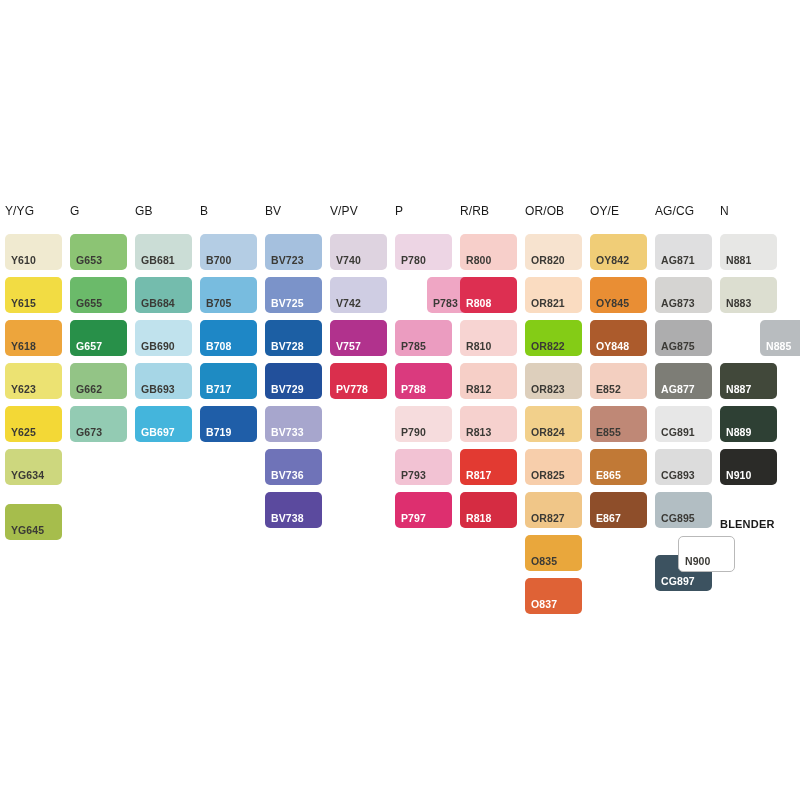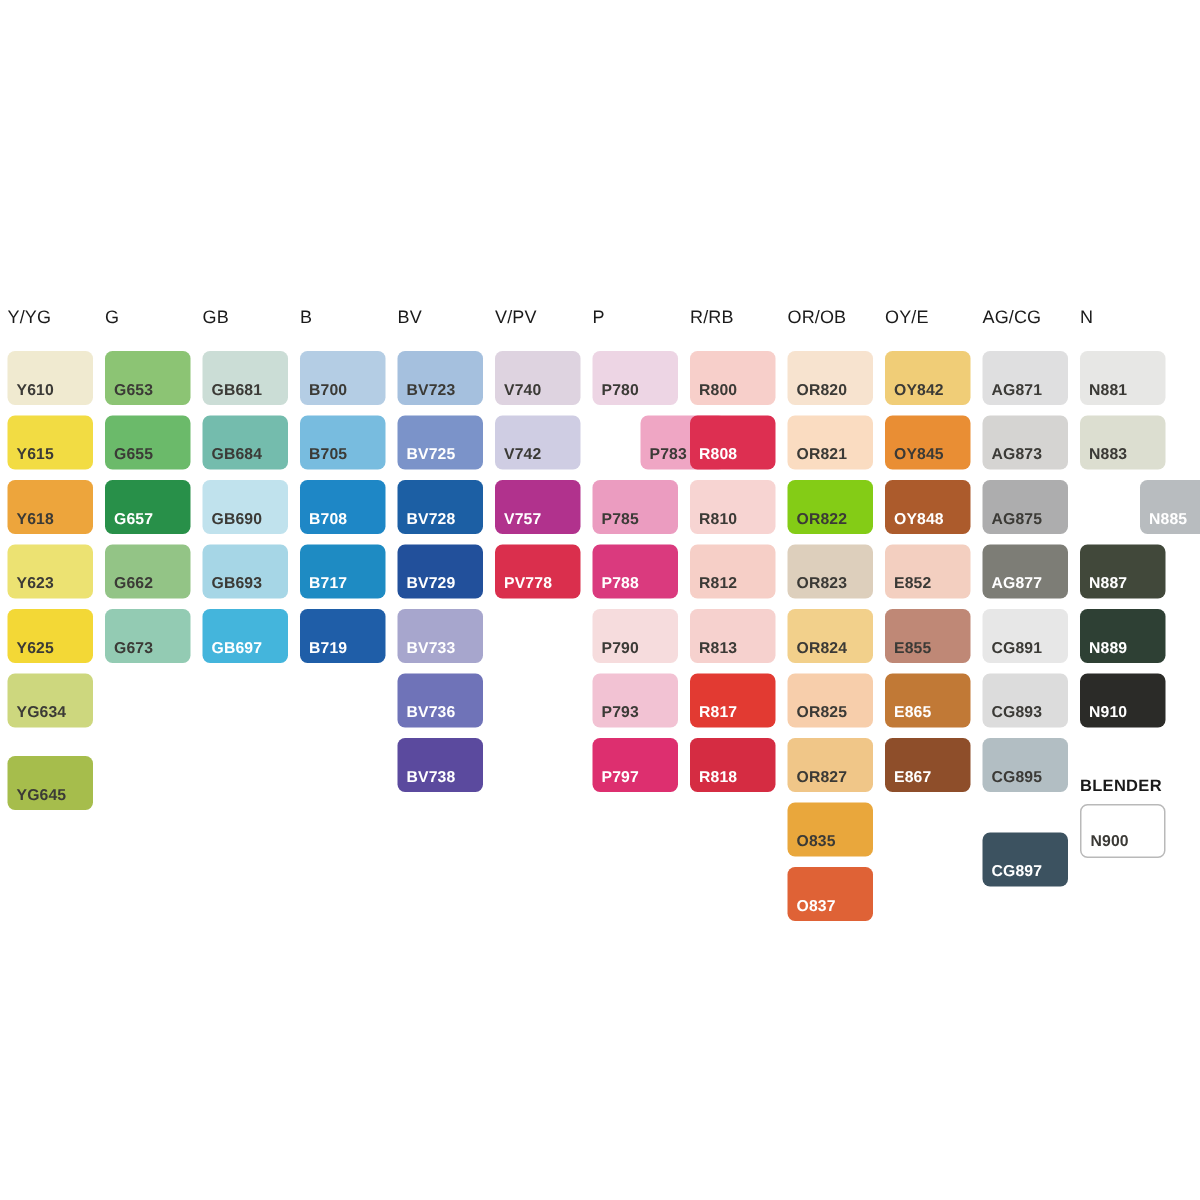--- a/index.html
+++ b/index.html
@@ -313,16 +313,16 @@
     <div class="swatch light-text" style="left: 720px; top: 363px; background: rgb(65, 72, 58);">
       <span class="swatch-label">N887</span>
     </div>
     <div class="swatch light-text" style="left: 720px; top: 406px; background: rgb(46, 64, 52);">
       <span class="swatch-label">N889</span>
     </div>
     <div class="swatch light-text" style="left: 720px; top: 449px; background: rgb(43, 43, 40);">
       <span class="swatch-label">N910</span>
     </div>
     <div class="blender-label" style="left: 720px; top: 518px;">BLENDER</div>
-    <div class="swatch outlined" style="left: 720px; top: 536px;">
+    <div class="swatch outlined" style="left: 678px; top: 536px;">
       <span class="swatch-label">N900</span>
     </div>
   </div>
 
 </body></html>

